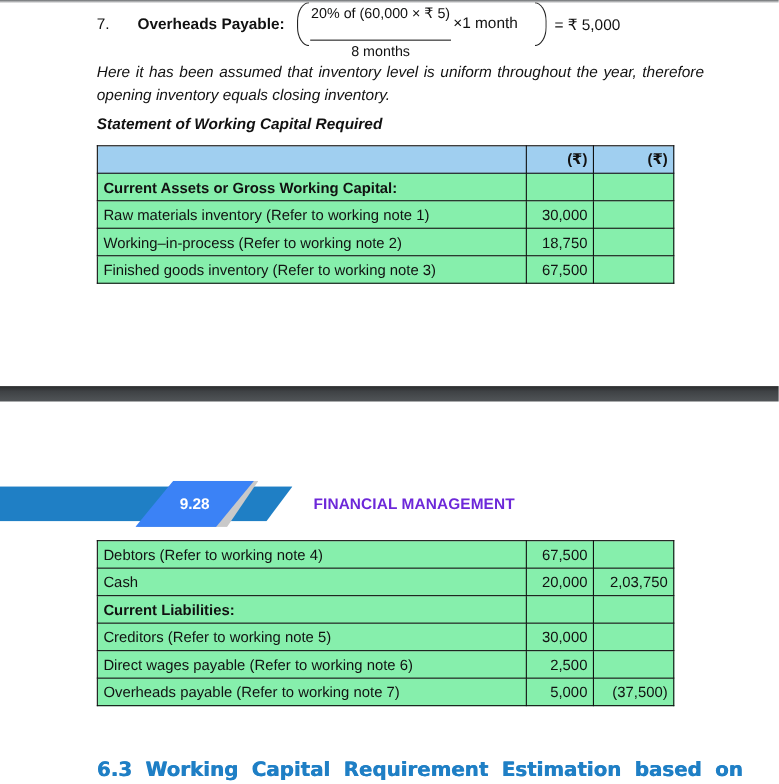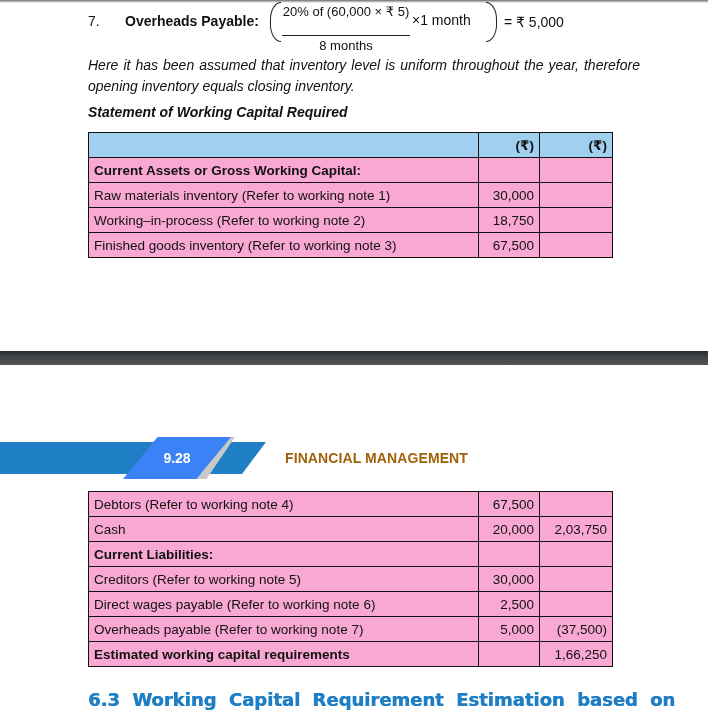--- a/index.html
+++ b/index.html
@@ -22,41 +22,41 @@
   .frac { position: absolute; left: 12px; top: 2px; width: 128px; text-align: center; }
   .frac .num { display: block; font-size: 13px; border-bottom: 1px solid #222; padding-bottom: 16px; white-space: nowrap; }
   .frac .den { display: block; font-size: 13px; padding-top: 2px; }
   .times { position: absolute; left: 142px; top: 10px; white-space: nowrap; font-size: 14px; }
   .result { position: absolute; left: 234px; top: 12px; white-space: nowrap; font-size: 14px; }
 
   .assume { left: 88px; top: 55px; width: 552px; font-size: 14px; font-style: italic; line-height: 21px; text-align: justify; text-align-last: left; }
   .stmt-title { left: 88px; top: 104px; font-size: 14px; font-weight: bold; font-style: italic; }
 
   table.wc { position: absolute; border-collapse: collapse; font-size: 13.5px; }
-  table.wc td { border: 1.3px solid #111; background: #f9a8d4; height: 24px; padding: 0 5px; white-space: nowrap; }
+  table.wc td { border: 1.3px solid #111; background: #86efac; height: 24px; padding: 0 5px; white-space: nowrap; }
   table.wc td.amt { text-align: right; }
   table.wc tr.head td { background: #a0cff0; font-weight: bold; height: 24px; }
   table.wc tr.bold td.desc { font-weight: bold; }
   .t1 { left: 88px; top: 132px; }
   .t2 { left: 88px; top: 491px; }
   col.c1 { width: 390px; } col.c2 { width: 61px; } col.c3 { width: 73px; }
 
   
   .pagebar { left: 0; top: 351px; width: 708px; height: 14px;
     background: linear-gradient(#2a2b2c, #3f4245 35%, #515558); }
 
   
   .band-blue { left: 0; top: 442px; width: 266px; height: 32px; background: #1f7fc5;
     clip-path: polygon(0 0, 100% 0, 91% 100%, 0 100%); }
   .band-grey-shadow { left: 125px; top: 437px; width: 110px; height: 42px; background: #c9c9c9;
     clip-path: polygon(30% 0, 100% 0, 74% 100%, 0 100%); }
   .band-grey { left: 123px; top: 437px; width: 108px; height: 42px; background: #3b82f6;
     clip-path: polygon(32% 0, 100% 0, 68% 100%, 0 100%);
     color: #fff; font-weight: bold; font-size: 14px; line-height: 42px; text-align: center; }
-  .band-title { left: 285px; top: 450px; color: #a16207; font-weight: bold; font-size: 14px; letter-spacing: 0.1px; }
+  .band-title { left: 285px; top: 450px; color: #6d28d9; font-weight: bold; font-size: 14px; letter-spacing: 0.1px; }
 
   .section-head { left: 88px; top: 689px; width: 552px; color: #1f7fc5; font-weight: bold; font-size: 18px;
     font-family: "DejaVu Sans", sans-serif; word-spacing: 6px; white-space: nowrap;
     text-shadow: 0.5px 0 0 #1f7fc5; }
 </style>
 </head>
 <body>
 
 <div class="topshade"></div>
 
@@ -148,21 +148,16 @@
   <tr>
     <td class="desc">Direct wages payable (Refer to working note 6)</td>
     <td class="amt">2,500</td>
     <td class="amt"></td>
   </tr>
   <tr>
     <td class="desc">Overheads payable (Refer to working note 7)</td>
     <td class="amt">5,000</td>
     <td class="amt">(37,500)</td>
   </tr>
-  <tr class="bold">
-    <td class="desc">Estimated working capital requirements</td>
-    <td class="amt"></td>
-    <td class="amt">1,66,250</td>
-  </tr>
 </tbody>
   </table>
 
 <div class="abs section-head">6.3 Working Capital Requirement Estimation based on</div>
 
 </body></html>

